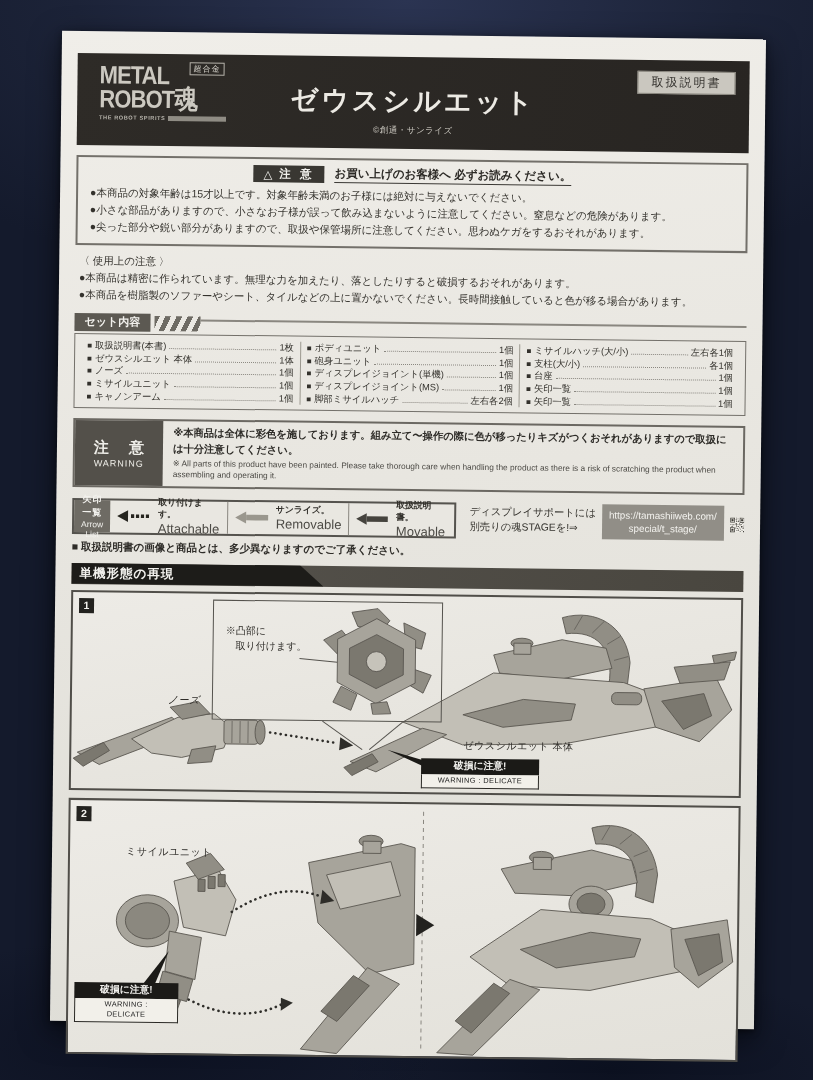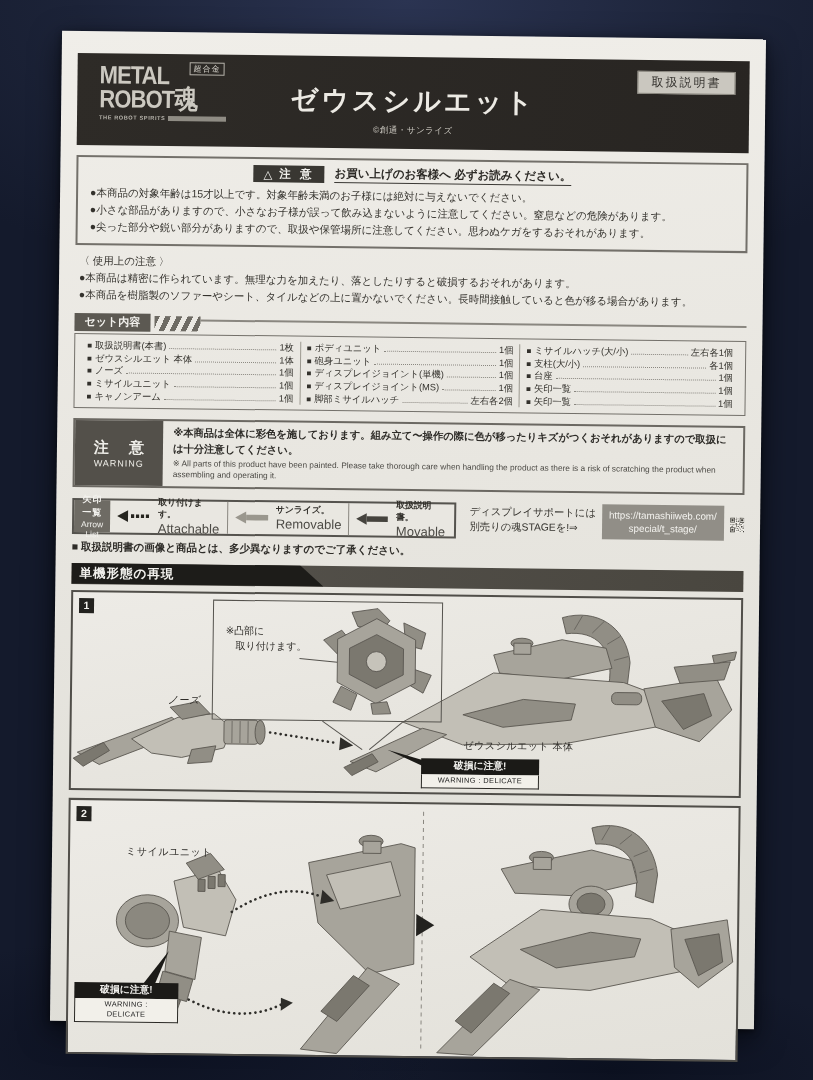--- a/index.html
+++ b/index.html
@@ -80,21 +80,21 @@
   .sec-hdr{position:relative;margin:9px 16px 0;height:21px;background:linear-gradient(100deg,#56534d,#49463f);}
   .sec-hdr::before{content:"";position:absolute;inset:0;background:#1d1c19;clip-path:polygon(0 0,34% 0,37.5% 100%,0 100%);}
   .sec-hdr .t{position:relative;z-index:1;color:#f2f1ed;font-size:12.5px;font-weight:bold;line-height:21px;padding-left:8px;letter-spacing:1px;}
   
   .panel{position:relative;margin:6px 16px 0;border:2px solid #504e49;background:linear-gradient(170deg,#edebe6,#e3e1da);}
   .panel1{height:196px;}
   .panel2{height:252px;margin-top:8px;}
   .step-badge{position:absolute;left:6px;top:6px;width:15px;height:15px;background:#23221f;color:#f2f1ed;font-size:10.5px;font-weight:bold;text-align:center;line-height:15px;z-index:4;}
   .panel svg.art{position:absolute;inset:0;width:100%;height:100%;}
   .callout{position:absolute;left:140px;top:6px;width:228px;height:118px;border:1.5px solid #55534e;z-index:2;}
-  .callout .txt{position:absolute;left:12px;top:22px;font-size:10px;color:#2e2c28;line-height:1.5;}
+  .callout .txt{position:absolute;left:12px;top:22px;font-size:10px;color:#2e2c28;line-height:1.5;font-family:Liberation Serif, serif;}
   .callout .txt .ind{padding-left:10px;}
   .callout .cline{position:absolute;left:86px;top:58px;width:38px;height:1px;background:#55534e;transform:rotate(5deg);}
   .flabel{position:absolute;font-size:10px;color:#2e2c28;z-index:3;letter-spacing:.5px;}
   .warn-callout{position:absolute;width:118px;z-index:4;}
   .warn-jp{background:#1b1a17;color:#f2f1ee;font-size:9.8px;font-weight:bold;text-align:center;padding:1.5px 0;}
   .warn-en{background:#f2f0ea;border:1.5px solid #2b2a26;border-top:none;font-size:7.4px;text-align:center;padding:1.5px 0;color:#222;letter-spacing:.4px;line-height:1.35;}
   .warn-pointer{position:absolute;}
 </style>
 </head>
 <body>

